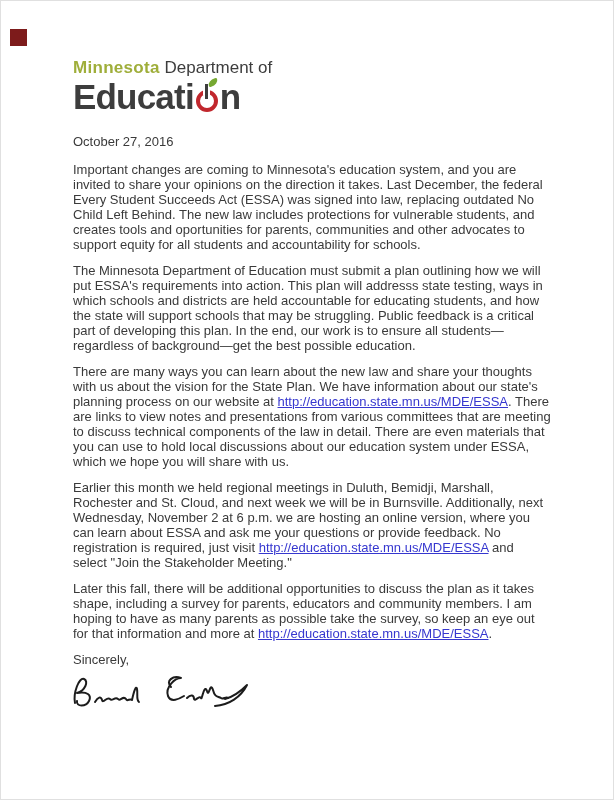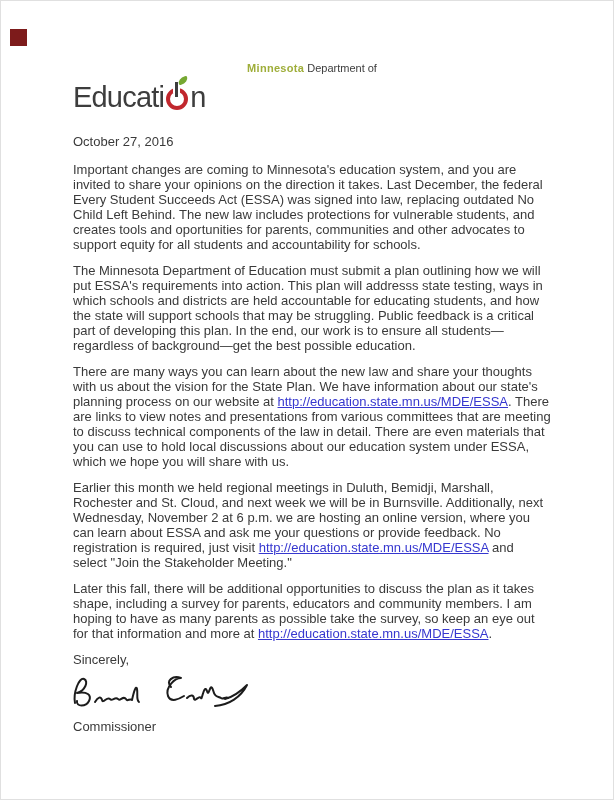--- a/index.html
+++ b/index.html
@@ -23,29 +23,30 @@
     height: 17px;
   }
   .content {
     position: absolute;
     left: 72px;
     top: 58px;
     width: 478px;
   }
   
   .logo { margin-bottom: 18px; }
-  .logo-line1 { font-size: 11px; line-height: 18px; text-align: center; }
+  .logo-line1 { font-size: 17px; line-height: 18px; }
   .brand-green { font-weight: bold; letter-spacing: 0.3px; }
   .brand-rest { font-weight: normal; }
   .logo-line2 {
-    font-size: 29px;
+    font-size: 35px;
     line-height: 38px;
     letter-spacing: -0.8px;
     margin-top: 1px;
     white-space: nowrap;
+    font-weight: bold;
   }
   .power-o {
     position: relative;
     display: inline-block;
     width: 24px;
     height: 25px;
     vertical-align: -2px;
     margin: 0 1px;
   }
   .power-o .ring {
@@ -132,17 +133,16 @@
 
             <path d="M106 18 C 100 12, 108 6, 116 9 C 110 9, 100 18, 103 27 C 106 34, 114 30, 119 27"></path>
             <path d="M122 29 C 126 25, 129 26, 129 30 C 130 33, 134 26, 136 29 C 137 32, 139 14, 142 22 C 144 29, 145 12, 148 21 C 150 29, 153 27, 156 29 C 158 31, 161 27, 163 29"></path>
 
             <path d="M160 30 C 168 28, 176 22, 182 16 C 176 28, 164 36, 150 37"></path>
           </g>
         </svg>
       </div>
 
       <div class="signer">
-        <div>Commissioner</div>
       </div>
     </div>
   </div>
 </div>
 
 </body></html>

